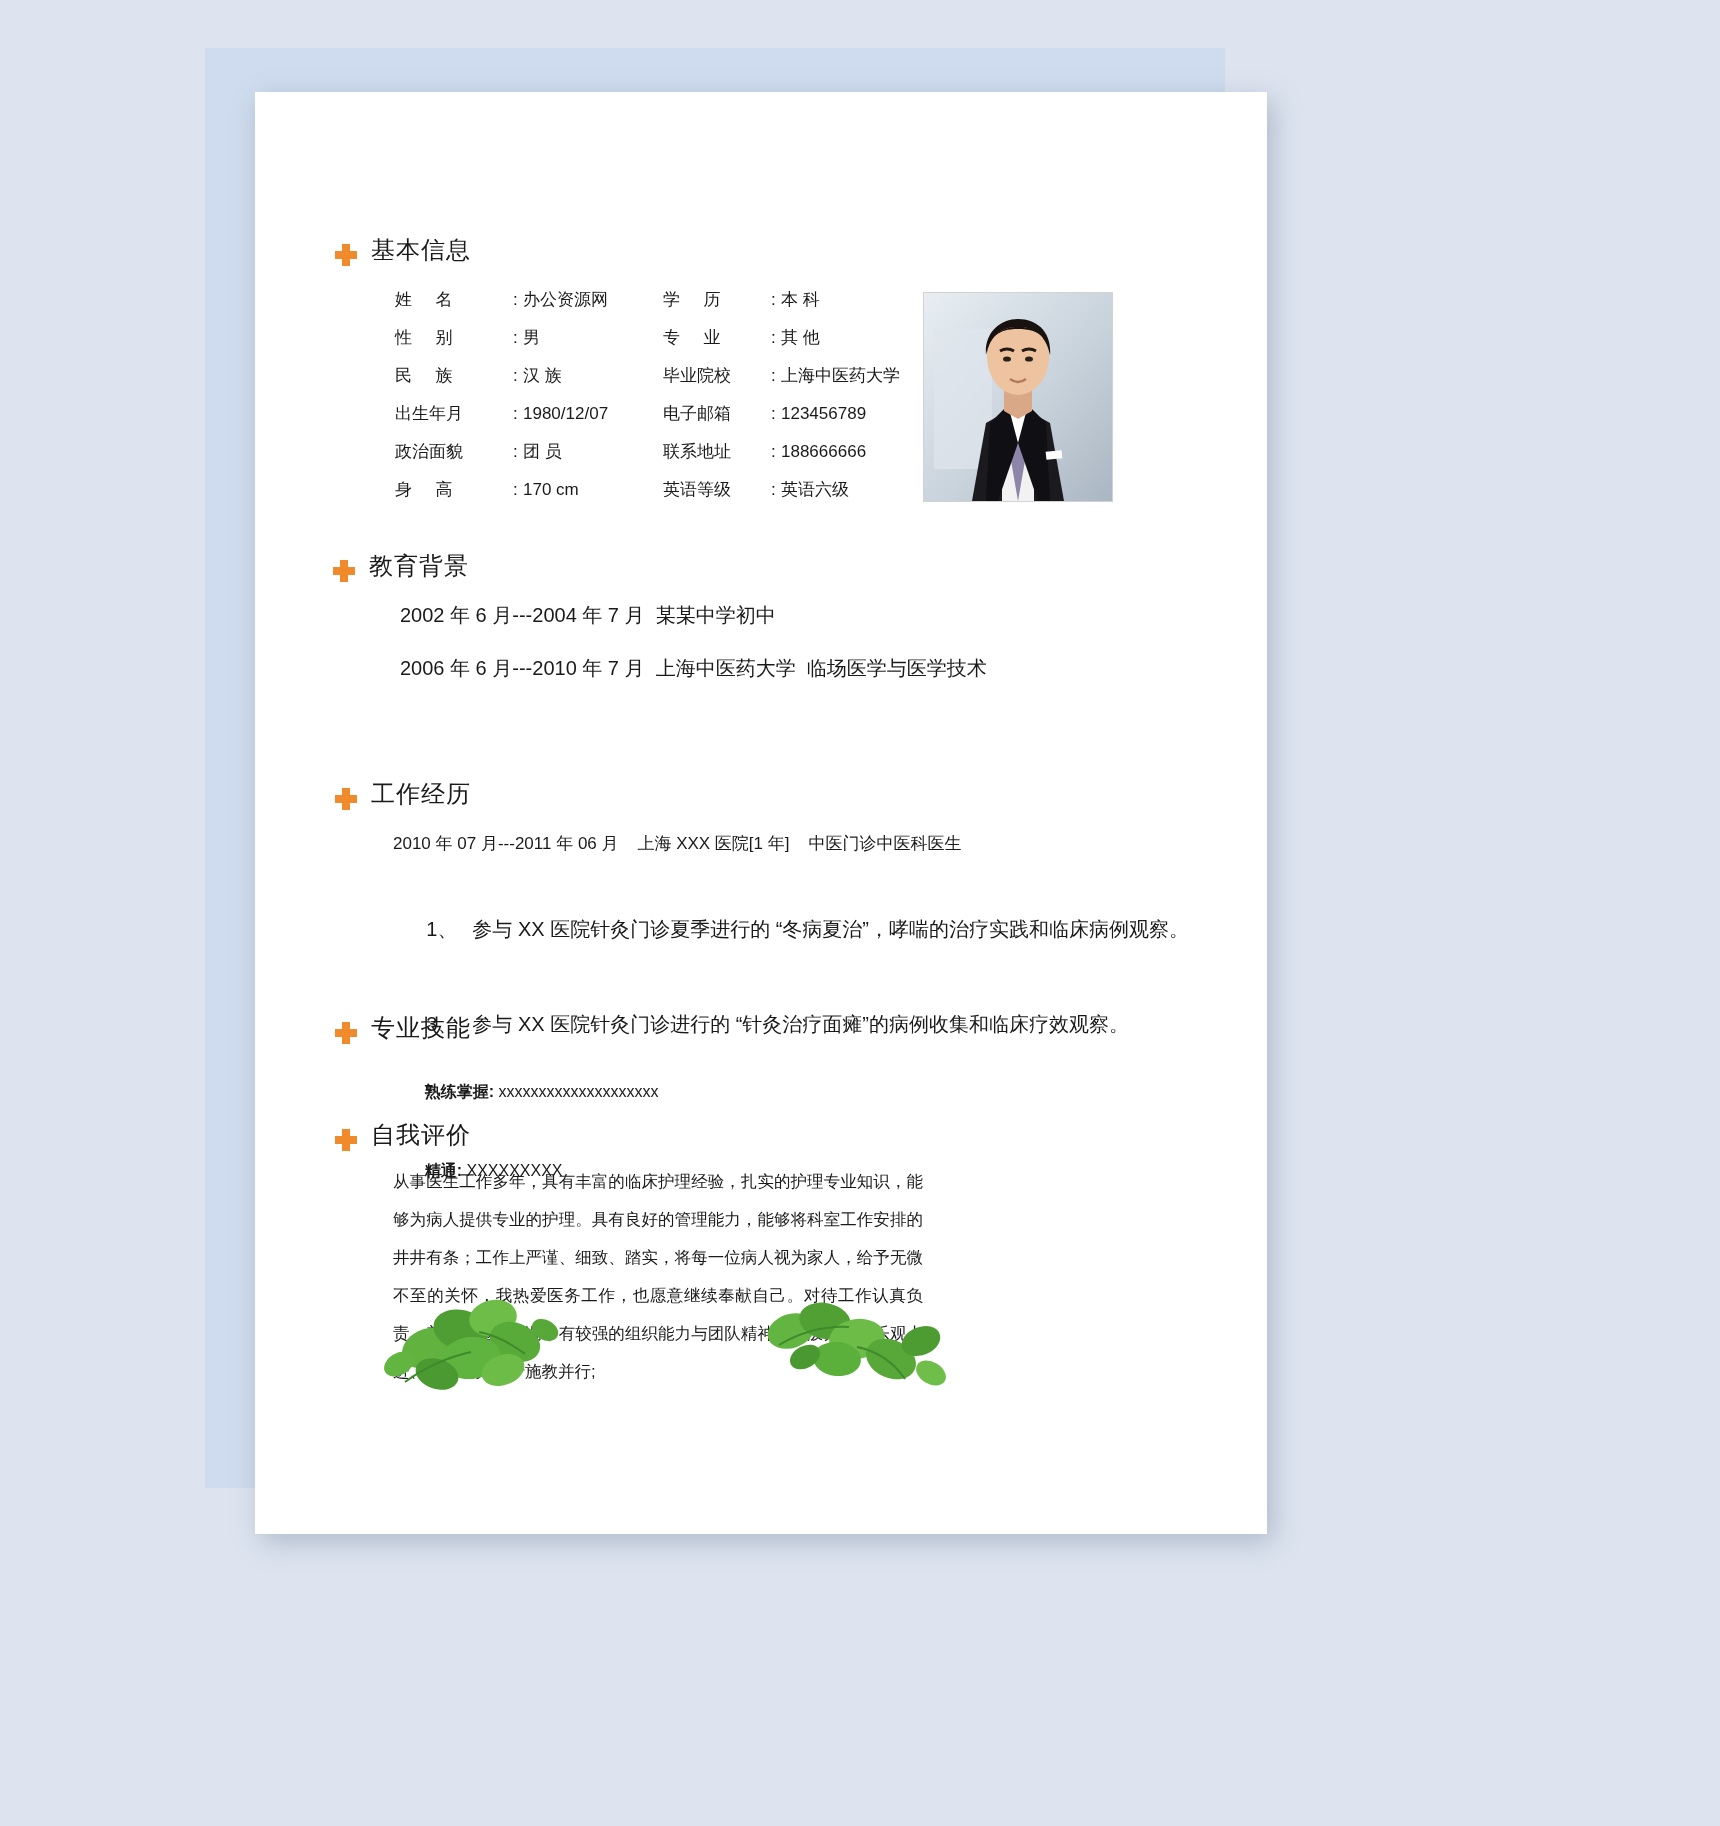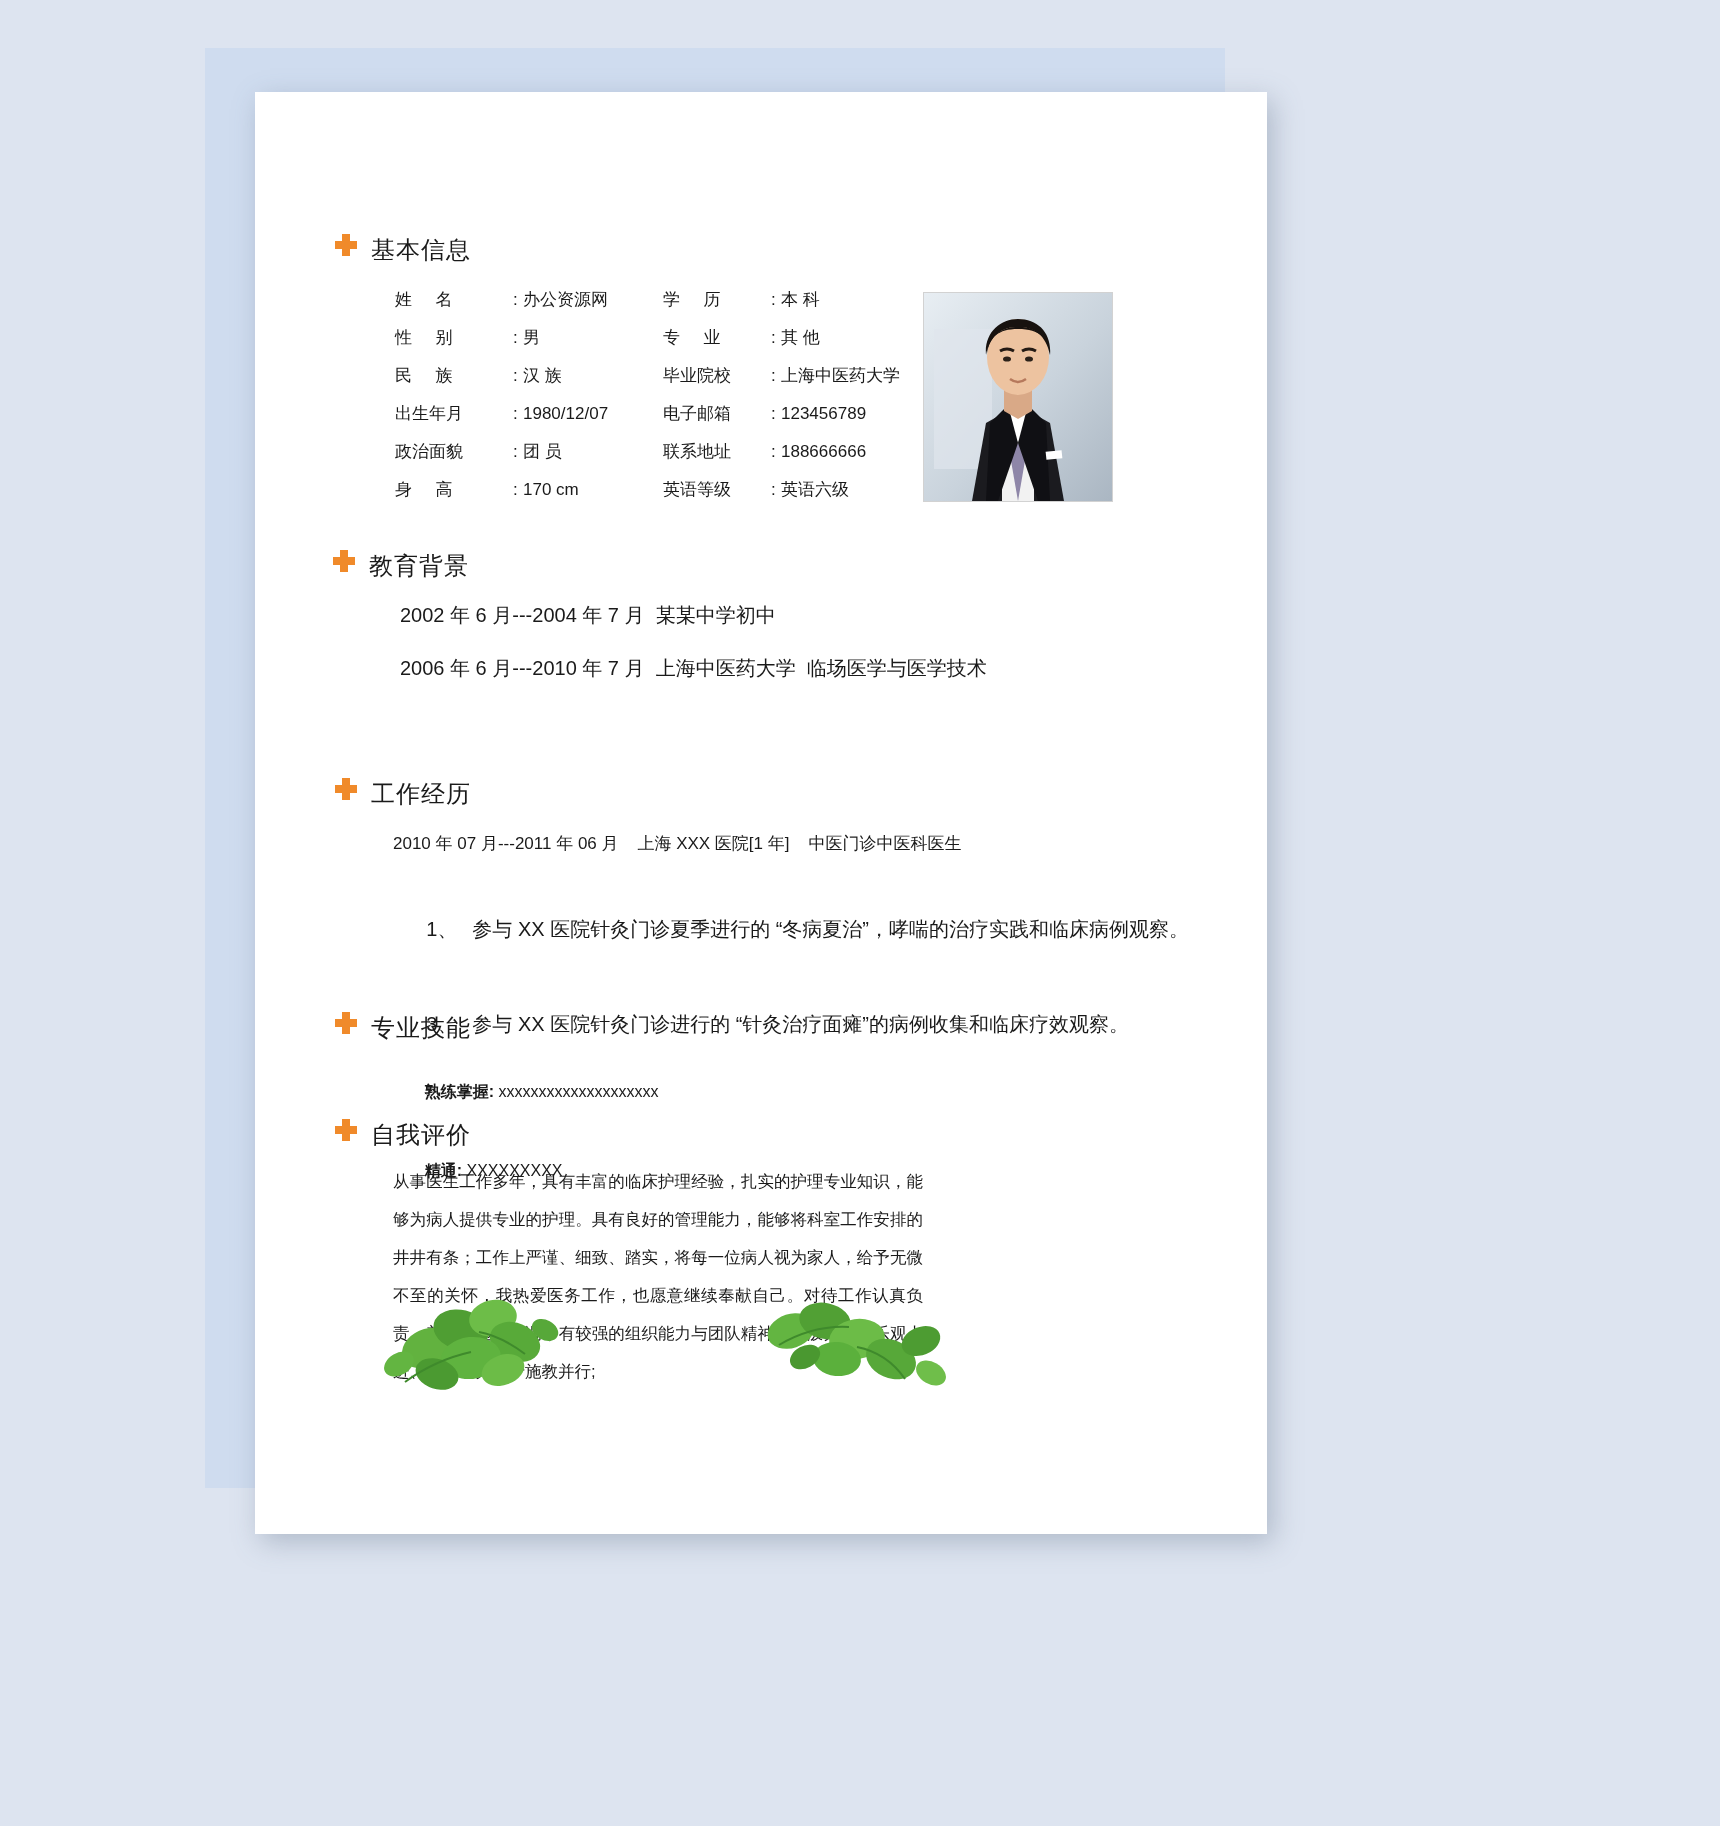--- a/index.html
+++ b/index.html
@@ -28,21 +28,21 @@
     width: 1012px;
     height: 1442px;
     background: #ffffff;
     box-shadow: 6px 8px 26px rgba(90, 105, 130, 0.35);
   }
   .section {
     position: absolute;
   }
   .sec-head {
     display: flex;
-    align-items: flex-start;
+    align-items: flex-end;
     gap: 14px;
   }
   .plus {
     position: relative;
     width: 22px;
     height: 22px;
     flex: 0 0 22px;
   }
   .plus:before, .plus:after {
     content: "";

